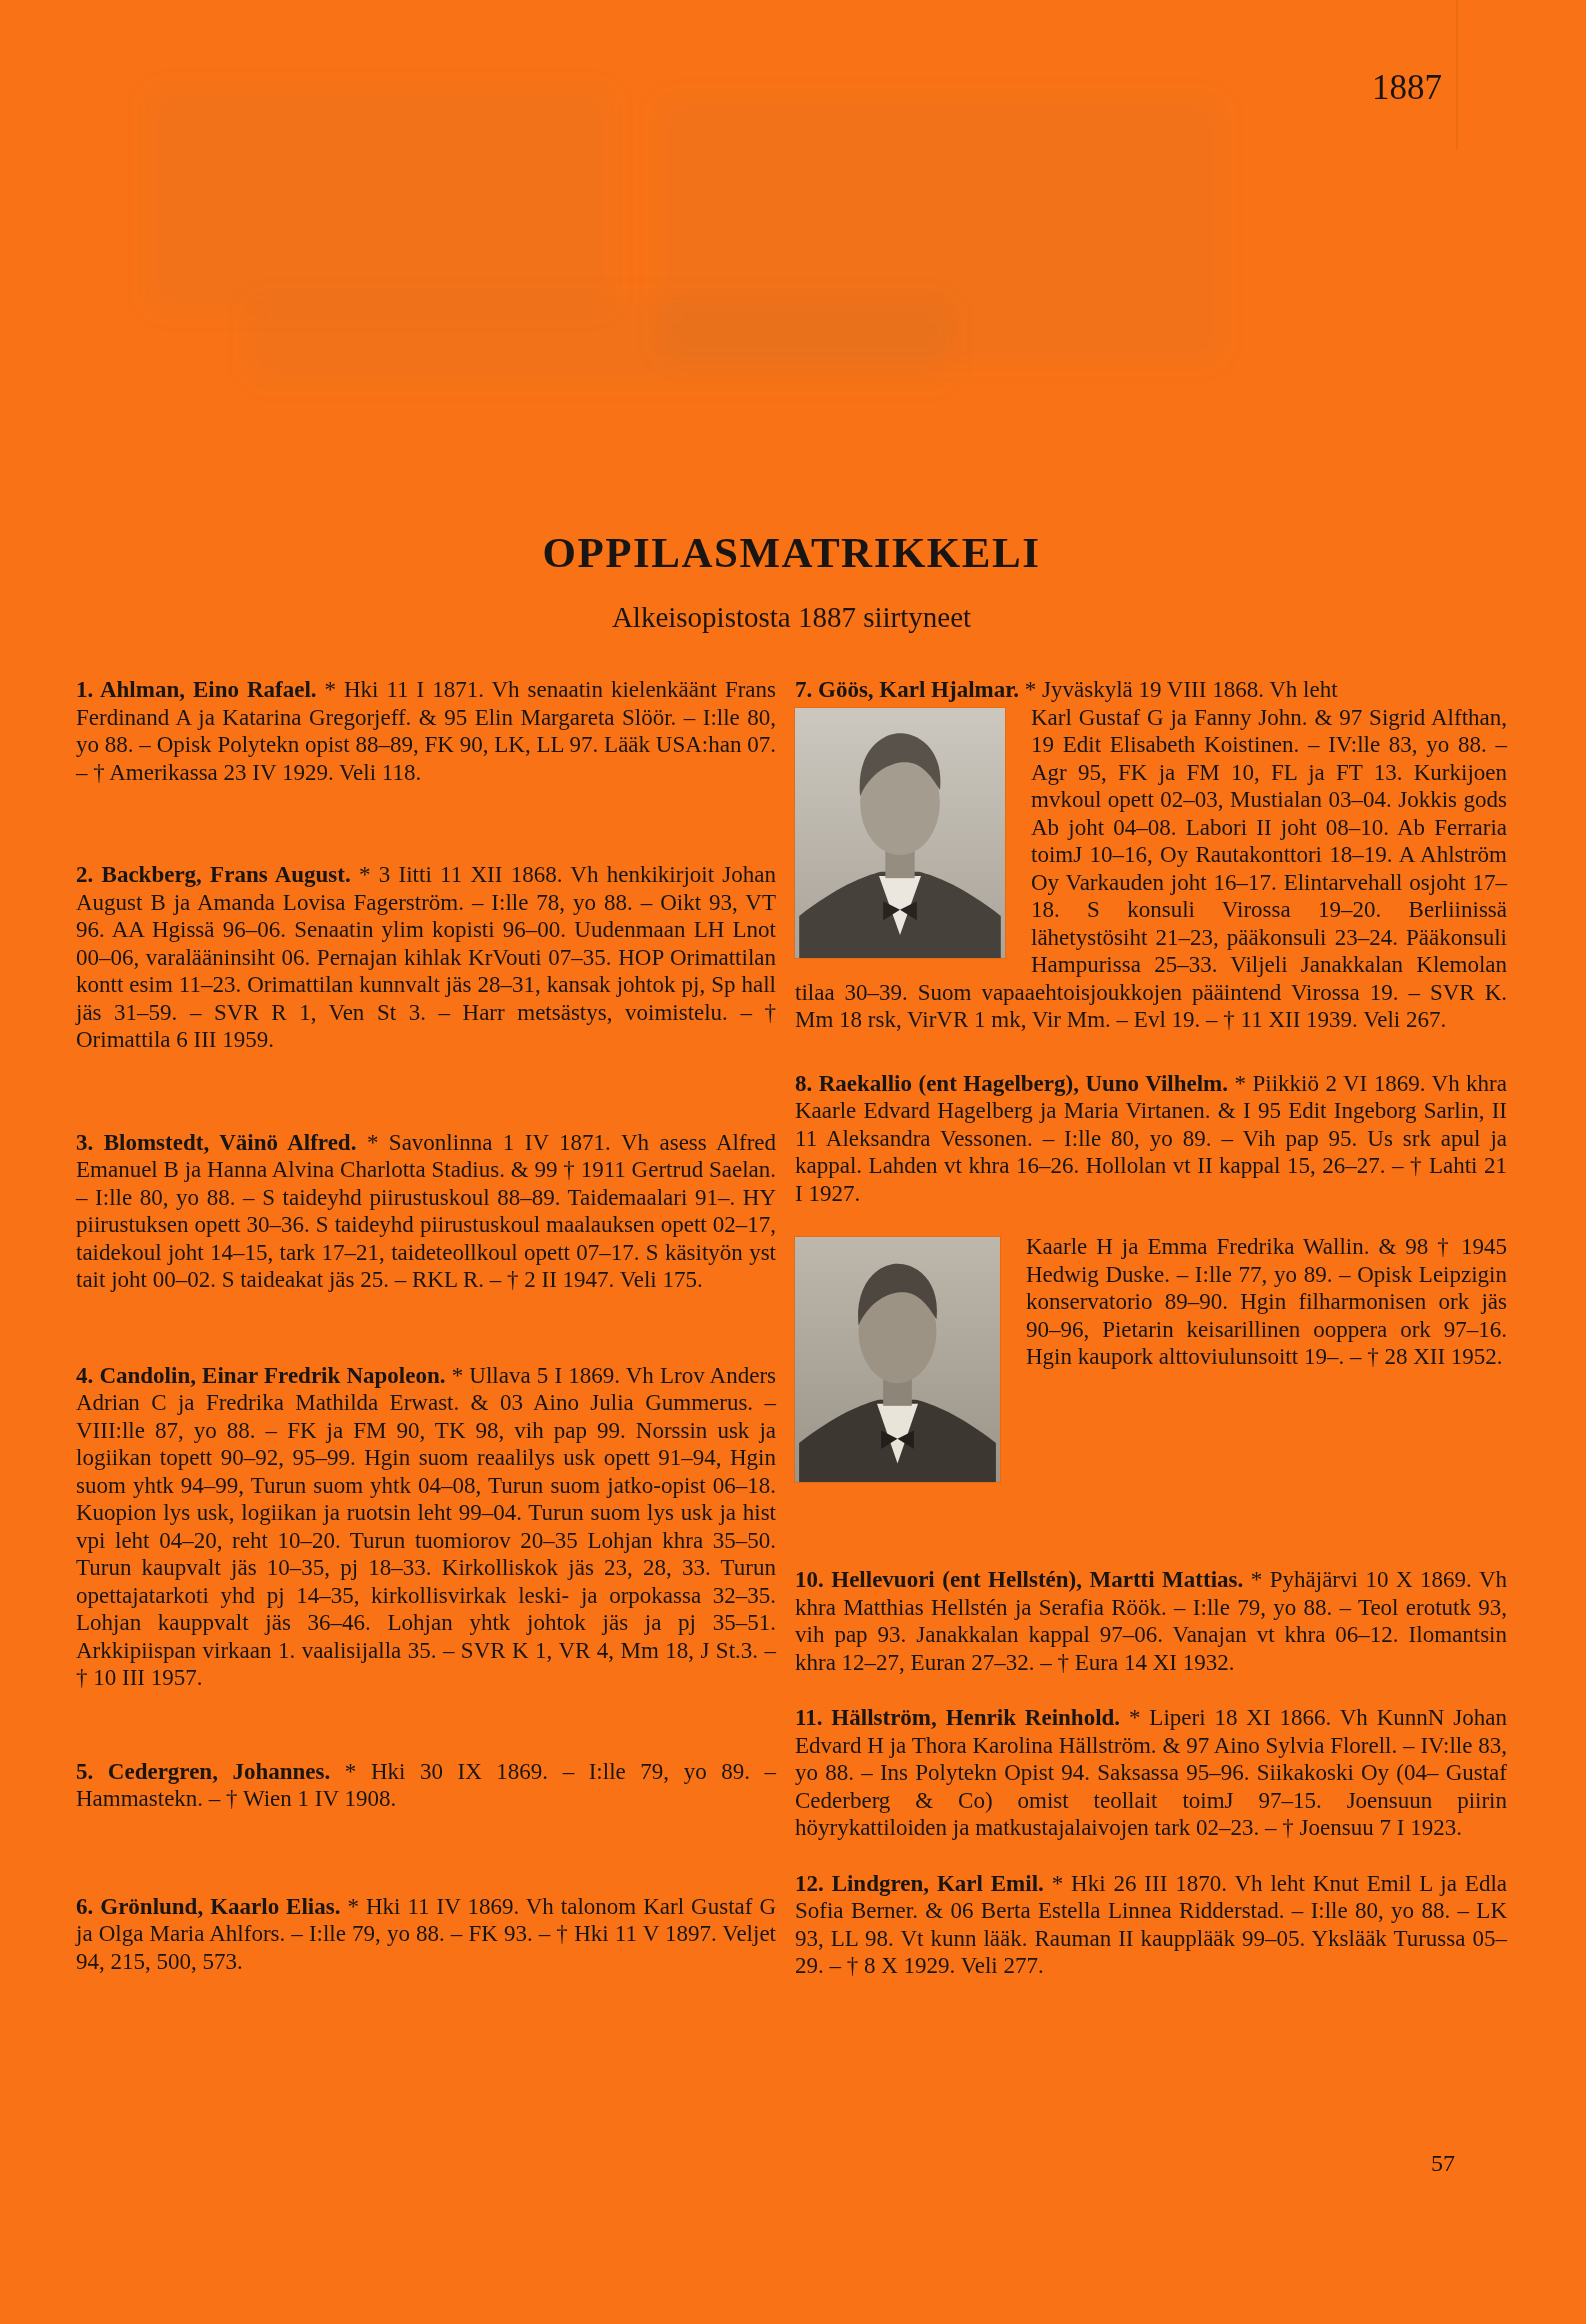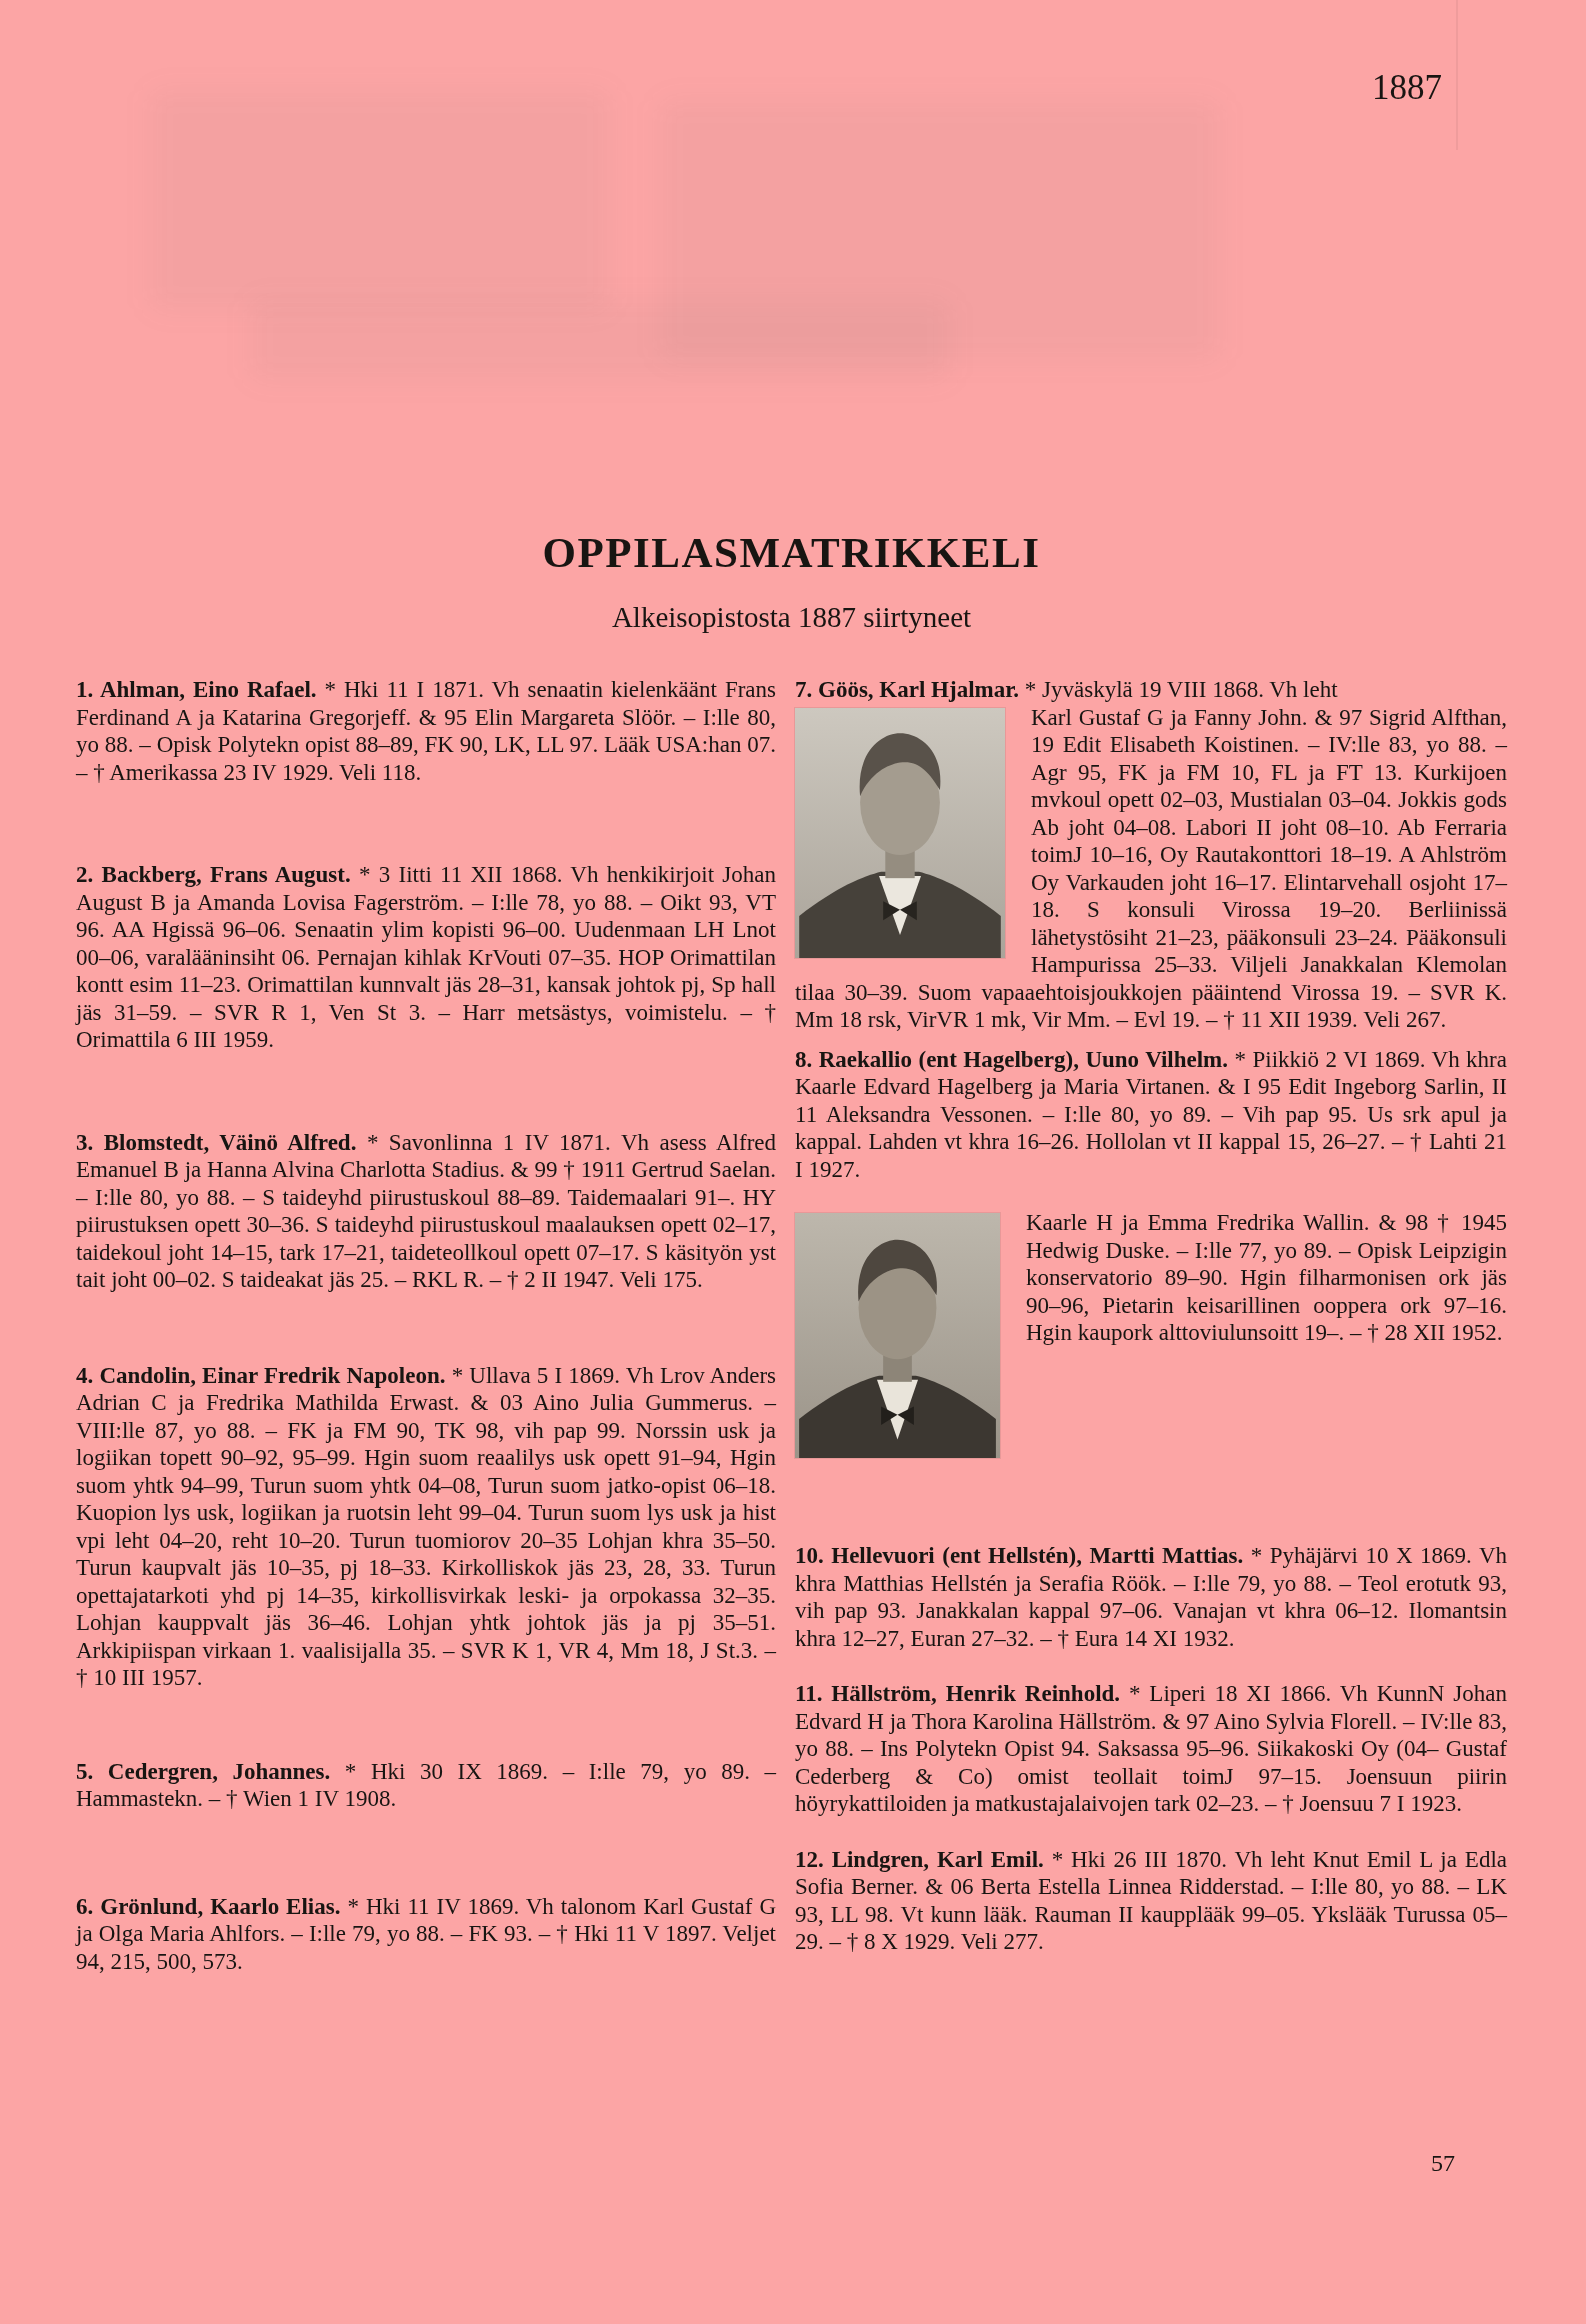--- a/index.html
+++ b/index.html
@@ -1,19 +1,19 @@
 <!DOCTYPE html>
 <html lang="fi"><head>
 <meta charset="utf-8">
 <style>
   html,body{margin:0;padding:0;background:#dedcd7;}
   .page{
     position:relative;
     width:1586px;height:2324px;
-    background:#fca5a5;
+    background:#f97316;
     font-family:"Liberation Serif","DejaVu Serif",serif;
     color:#181512;
     overflow:hidden;
   }
   
   .bleed{position:absolute;background:rgba(90,90,95,0.05);filter:blur(14px);border-radius:10px;}
   .bleed.b1{left:150px;top:90px;width:460px;height:220px;}
   .bleed.b2{left:660px;top:100px;width:560px;height:260px;}
   .bleed.b3{left:250px;top:300px;width:700px;height:80px;}
   .crease{position:absolute;left:1456px;top:0;width:2px;height:150px;background:rgba(0,0,0,0.05);}
@@ -29,21 +29,21 @@
 
   .entry{margin:0;text-align:justify;}
   .ename{font-weight:bold;}
   .eline1{text-align:justify;}
   .ewrap::after{content:"";display:block;clear:both;}
 
   .g75{margin-bottom:75px;}
   .g68{margin-bottom:68px;}
   .g66{margin-bottom:66px;}
   .g80{margin-bottom:80px;}
-  .g22{margin-bottom:12px;}
+  .g22{margin-bottom:36px;}
   .g26{margin-bottom:26px;}
   .g76{margin-bottom:76px;}
   .g28{margin-bottom:28px;}
 
   .photo{float:left;outline:1px solid rgba(0,0,0,0.08);}
   .photo.p1{width:210px;height:250px;margin:4px 26px 8px 0;}
   .photo.p2{width:205px;height:245px;margin:4px 26px 8px 0;}
   .photo svg{display:block;width:100%;height:100%;}
 
   .pagenum{position:absolute;left:1431px;top:2148px;font-size:24px;line-height:30px;}

